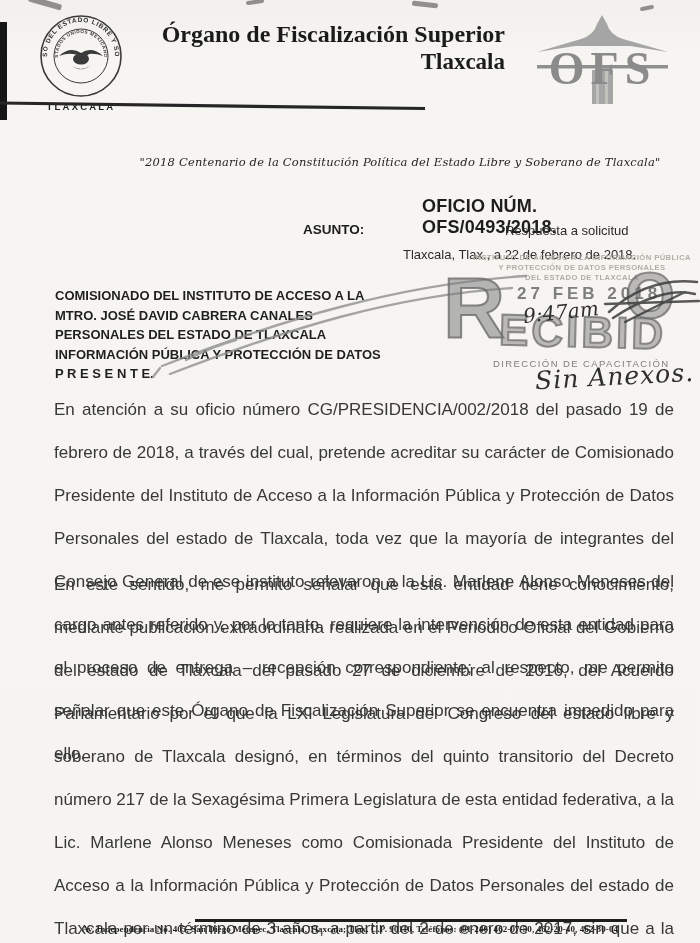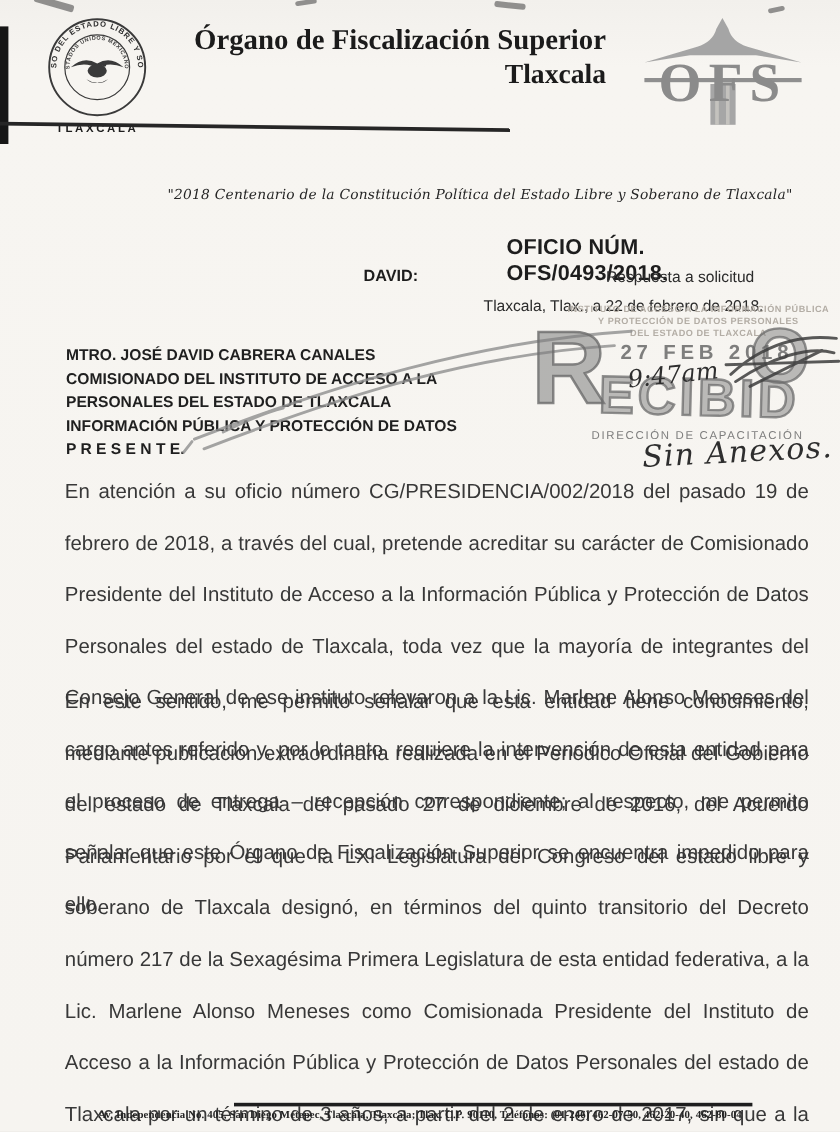--- a/index.html
+++ b/index.html
@@ -99,33 +99,33 @@
     <text x="67.5" y="72" text-anchor="middle" font-family="Liberation Serif, serif" font-weight="bold" font-size="46" fill="#8b8b8b" letter-spacing="6">OFS</text>
   </svg>
 
   <svg class="abs" style="left:0;top:100px;" width="430" height="12" viewBox="0 0 430 12">
     <line x1="0" y1="3" x2="425" y2="8.5" stroke="#262626" stroke-width="3.2"></line>
   </svg>
 
   <div class="abs motto">"2018 Centenario de la Constitución Política del Estado Libre y Soberano de Tlaxcala"</div>
 
   <div class="abs oficio">OFICIO NÚM. OFS/0493/2018.</div>
-  <div class="abs asunto-label">DAVID:</div>
+  <div class="abs asunto-label">ASUNTO:</div>
   <div class="abs asunto-value">Respuesta a solicitud</div>
   <div class="abs date-line">Tlaxcala, Tlax., a 22 de febrero de 2018.</div>
 
   <div class="abs inst-stamp">
     <div>INSTITUTO DE ACCESO A LA INFORMACIÓN PÚBLICA</div>
     <div>Y PROTECCIÓN DE DATOS PERSONALES</div>
     <div>DEL ESTADO DE TLAXCALA</div>
   </div>
 
   <div class="abs recipient">
+    <div>COMISIONADO DEL INSTITUTO DE ACCESO A LA</div>
     <div>MTRO. JOSÉ DAVID CABRERA CANALES</div>
-    <div>COMISIONADO DEL INSTITUTO DE ACCESO A LA</div>
     <div>PERSONALES DEL ESTADO DE TLAXCALA</div>
     <div>INFORMACIÓN PÚBLICA Y PROTECCIÓN DE DATOS</div>
     <div>P R E S E N T E.</div>
   </div>
 
   <svg class="abs" style="left:140px;top:262px;" width="400" height="130" viewBox="0 0 400 130">
     <g fill="none" stroke="#8f8f8f" stroke-width="2.4" stroke-linecap="round" opacity="0.8">
       <path d="M22,104 C140,58 260,22 386,14"></path>
       <path d="M30,112 C150,66 252,34 372,26"></path>
       <path d="M46,98 C62,90 80,82 96,78"></path>

